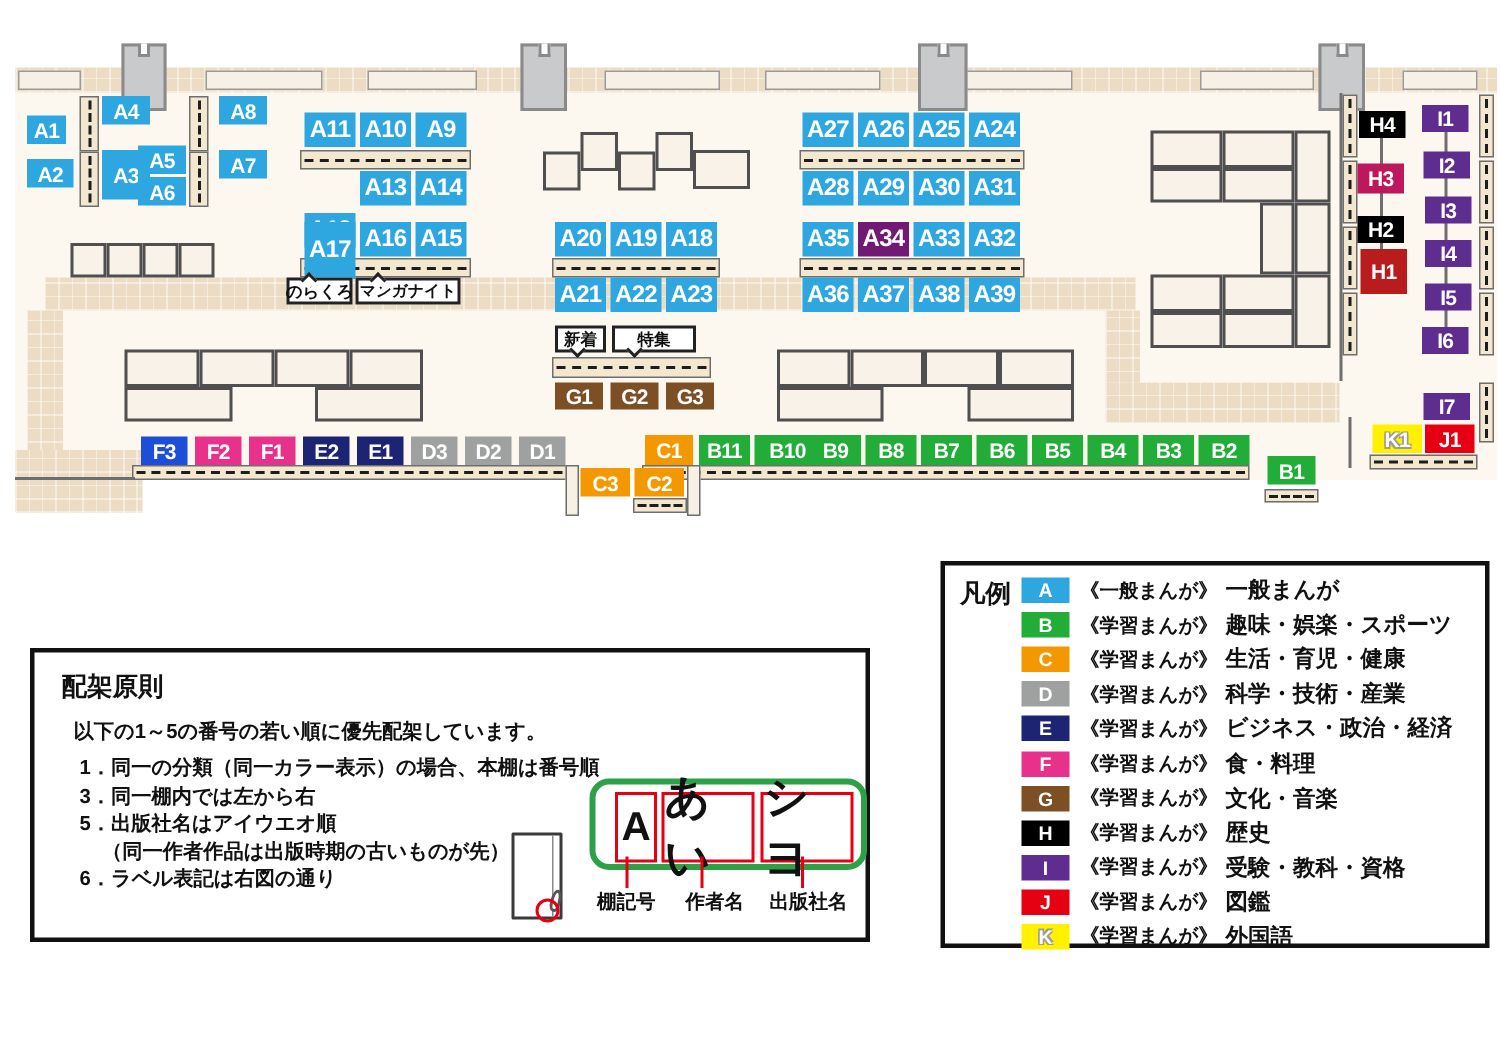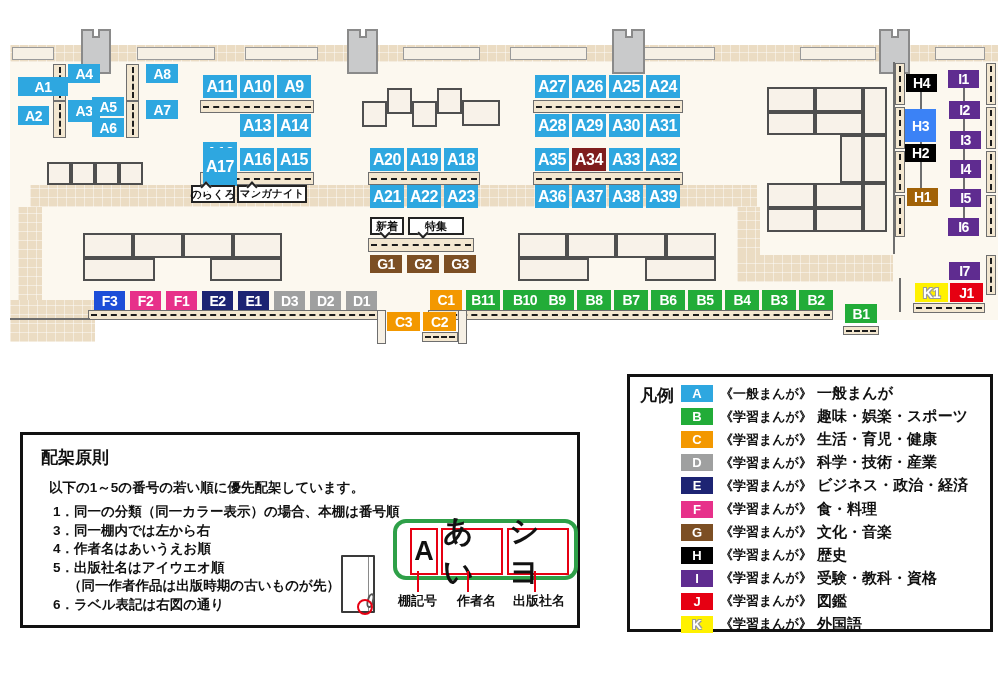--- a/index.html
+++ b/index.html
@@ -136,24 +136,24 @@
       <div class="vstrip" style="left: 986px; top: 151px; width: 10px; height: 42px;"></div>
       <div class="vstrip" style="left: 986px; top: 195px; width: 10px; height: 42px;"></div>
       <div class="vstrip" style="left: 986px; top: 255px; width: 10px; height: 40px;"></div>
       <div class="wallbit" style="left: 377px; top: 310px; width: 9px; height: 34px;"></div>
       <div class="wallbit" style="left: 458px; top: 310px; width: 9px; height: 34px;"></div>
       <div class="line" style="left: 893px; top: 62px; width: 2px; height: 192px;"></div>
       <div class="line" style="left: 899px; top: 278px; width: 2px; height: 34px;"></div>
       <div class="line" style="left: 920px; top: 82px; width: 2px; height: 106px;"></div>
       <div class="line" style="left: 963px; top: 78px; width: 2px; height: 150px;"></div>
       <div class="line" style="left: 10px; top: 318px; width: 80px; height: 2px;"></div>
-      <div class="slabel" style="background: rgb(46, 167, 224); font-size: 14px; left: 18px; top: 77px; width: 50px; height: 19px;">A1</div>
+      <div class="slabel" style="background: rgb(46, 167, 224); font-size: 14px; left: 18px; top: 77px; width: 26px; height: 19px;">A1</div>
       <div class="slabel" style="background: rgb(46, 167, 224); font-size: 14px; left: 18px; top: 106px; width: 31px; height: 19px;">A2</div>
       <div class="slabel" style="background: rgb(46, 167, 224); font-size: 14px; left: 68px; top: 64px; width: 32px; height: 19px;">A4</div>
-      <div class="slabel" style="background: rgb(46, 167, 224); font-size: 14px; left: 68px; top: 100px; width: 32px; height: 22px;">A3</div>
+      <div class="slabel" style="background: rgb(46, 167, 224); font-size: 14px; left: 68px; top: 100px; width: 32px; height: 33px;">A3</div>
       <div class="slabel" style="background: rgb(46, 167, 224); font-size: 14px; left: 92px; top: 97px; width: 32px; height: 19px;">A5</div>
       <div class="slabel" style="background: rgb(46, 167, 224); font-size: 14px; left: 92px; top: 118px; width: 32px; height: 19px;">A6</div>
       <div class="slabel" style="background: rgb(46, 167, 224); font-size: 14px; left: 146px; top: 64px; width: 32px; height: 19px;">A8</div>
       <div class="slabel" style="background: rgb(46, 167, 224); font-size: 14px; left: 146px; top: 100px; width: 32px; height: 19px;">A7</div>
       <div class="slabel" style="background: rgb(46, 167, 224); font-size: 16px; left: 203px; top: 75px; width: 34px; height: 23px;">A11</div>
       <div class="slabel" style="background: rgb(46, 167, 224); font-size: 16px; left: 240px; top: 75px; width: 34px; height: 23px;">A10</div>
       <div class="slabel" style="background: rgb(46, 167, 224); font-size: 16px; left: 277px; top: 75px; width: 34px; height: 23px;">A9</div>
       <div class="slabel" style="background: rgb(46, 167, 224); font-size: 16px; left: 203px; top: 114px; width: 34px; height: 23px; margin-top: 28px;">A12</div>
       <div class="slabel" style="background: rgb(46, 167, 224); font-size: 16px; left: 240px; top: 114px; width: 34px; height: 23px;">A13</div>
       <div class="slabel" style="background: rgb(46, 167, 224); font-size: 16px; left: 277px; top: 114px; width: 34px; height: 23px;">A14</div>
@@ -168,21 +168,21 @@
       <div class="slabel" style="background: rgb(46, 167, 224); font-size: 16px; left: 444px; top: 185px; width: 34px; height: 23px;">A23</div>
       <div class="slabel" style="background: rgb(46, 167, 224); font-size: 16px; left: 535px; top: 75px; width: 34px; height: 23px;">A27</div>
       <div class="slabel" style="background: rgb(46, 167, 224); font-size: 16px; left: 572px; top: 75px; width: 34px; height: 23px;">A26</div>
       <div class="slabel" style="background: rgb(46, 167, 224); font-size: 16px; left: 609px; top: 75px; width: 34px; height: 23px;">A25</div>
       <div class="slabel" style="background: rgb(46, 167, 224); font-size: 16px; left: 646px; top: 75px; width: 34px; height: 23px;">A24</div>
       <div class="slabel" style="background: rgb(46, 167, 224); font-size: 16px; left: 535px; top: 114px; width: 34px; height: 23px;">A28</div>
       <div class="slabel" style="background: rgb(46, 167, 224); font-size: 16px; left: 572px; top: 114px; width: 34px; height: 23px;">A29</div>
       <div class="slabel" style="background: rgb(46, 167, 224); font-size: 16px; left: 609px; top: 114px; width: 34px; height: 23px;">A30</div>
       <div class="slabel" style="background: rgb(46, 167, 224); font-size: 16px; left: 646px; top: 114px; width: 34px; height: 23px;">A31</div>
       <div class="slabel" style="background: rgb(46, 167, 224); font-size: 16px; left: 535px; top: 148px; width: 34px; height: 23px;">A35</div>
-      <div class="slabel" style="background: #7f1d1d; font-size: 16px; left: 572px; top: 148px; width: 34px; height: 23px;">A34</div>
+      <div class="slabel" style="background: #701a75; font-size: 16px; left: 572px; top: 148px; width: 34px; height: 23px;">A34</div>
       <div class="slabel" style="background: rgb(46, 167, 224); font-size: 16px; left: 609px; top: 148px; width: 34px; height: 23px;">A33</div>
       <div class="slabel" style="background: rgb(46, 167, 224); font-size: 16px; left: 646px; top: 148px; width: 34px; height: 23px;">A32</div>
       <div class="slabel" style="background: rgb(46, 167, 224); font-size: 16px; left: 535px; top: 185px; width: 34px; height: 23px;">A36</div>
       <div class="slabel" style="background: rgb(46, 167, 224); font-size: 16px; left: 572px; top: 185px; width: 34px; height: 23px;">A37</div>
       <div class="slabel" style="background: rgb(46, 167, 224); font-size: 16px; left: 609px; top: 185px; width: 34px; height: 23px;">A38</div>
       <div class="slabel" style="background: rgb(46, 167, 224); font-size: 16px; left: 646px; top: 185px; width: 34px; height: 23px;">A39</div>
       <div class="slabel" style="background: rgb(124, 79, 36); font-size: 14px; left: 370px; top: 255px; width: 32px; height: 18px;">G1</div>
       <div class="slabel" style="background: rgb(124, 79, 36); font-size: 14px; left: 407px; top: 255px; width: 32px; height: 18px;">G2</div>
       <div class="slabel" style="background: rgb(124, 79, 36); font-size: 14px; left: 444px; top: 255px; width: 32px; height: 18px;">G3</div>
       <div class="slabel" style="background: #1d4ed8; font-size: 14px; left: 94px; top: 291px; width: 31px; height: 19px;">F3</div>
@@ -201,23 +201,23 @@
       <div class="slabel" style="background: rgb(34, 172, 56); font-size: 14px; left: 614px; top: 290px; width: 34px; height: 20px;">B7</div>
       <div class="slabel" style="background: rgb(34, 172, 56); font-size: 14px; left: 651px; top: 290px; width: 34px; height: 20px;">B6</div>
       <div class="slabel" style="background: rgb(34, 172, 56); font-size: 14px; left: 688px; top: 290px; width: 34px; height: 20px;">B5</div>
       <div class="slabel" style="background: rgb(34, 172, 56); font-size: 14px; left: 725px; top: 290px; width: 34px; height: 20px;">B4</div>
       <div class="slabel" style="background: rgb(34, 172, 56); font-size: 14px; left: 762px; top: 290px; width: 34px; height: 20px;">B3</div>
       <div class="slabel" style="background: rgb(34, 172, 56); font-size: 14px; left: 799px; top: 290px; width: 34px; height: 20px;">B2</div>
       <div class="slabel" style="background: rgb(243, 152, 0); font-size: 14px; left: 387px; top: 312px; width: 33px; height: 19px;">C3</div>
       <div class="slabel" style="background: rgb(243, 152, 0); font-size: 14px; left: 423px; top: 312px; width: 33px; height: 19px;">C2</div>
       <div class="slabel" style="background: rgb(34, 172, 56); font-size: 14px; left: 845px; top: 304px; width: 32px; height: 19px;">B1</div>
       <div class="slabel" style="background: rgb(0, 0, 0); font-size: 14px; left: 906px; top: 74px; width: 31px; height: 18px;">H4</div>
-      <div class="slabel" style="background: #3b82f6; font-size: 14px; left: 905px; top: 109px; width: 31px; height: 33px;">H3</div>
+      <div class="slabel" style="background: #be185d; font-size: 14px; left: 905px; top: 109px; width: 31px; height: 20px;">H3</div>
       <div class="slabel" style="background: rgb(0, 0, 0); font-size: 14px; left: 905px; top: 144px; width: 31px; height: 18px;">H2</div>
-      <div class="slabel" style="background: #a16207; font-size: 14px; left: 907px; top: 188px; width: 31px; height: 18px;">H1</div>
+      <div class="slabel" style="background: #b91c1c; font-size: 14px; left: 907px; top: 166px; width: 31px; height: 30px;">H1</div>
       <div class="slabel" style="background: rgb(95, 44, 144); font-size: 14px; left: 948px; top: 70px; width: 31px; height: 18px;">I1</div>
       <div class="slabel" style="background: rgb(95, 44, 144); font-size: 14px; left: 949px; top: 101px; width: 31px; height: 18px;">I2</div>
       <div class="slabel" style="background: rgb(95, 44, 144); font-size: 14px; left: 950px; top: 131px; width: 31px; height: 18px;">I3</div>
       <div class="slabel" style="background: rgb(95, 44, 144); font-size: 14px; left: 950px; top: 160px; width: 31px; height: 18px;">I4</div>
       <div class="slabel" style="background: rgb(95, 44, 144); font-size: 14px; left: 950px; top: 189px; width: 31px; height: 18px;">I5</div>
       <div class="slabel" style="background: rgb(95, 44, 144); font-size: 14px; left: 948px; top: 218px; width: 31px; height: 18px;">I6</div>
       <div class="slabel" style="background: rgb(95, 44, 144); font-size: 14px; left: 949px; top: 262px; width: 31px; height: 18px;">I7</div>
       <div class="slabel outlined" style="background: rgb(255, 241, 0); font-size: 14px; left: 915px; top: 283px; width: 33px; height: 19px;">K1</div>
       <div class="slabel" style="background: rgb(230, 0, 18); font-size: 14px; left: 950px; top: 283px; width: 33px; height: 19px;">J1</div>
       <div class="sign tail-up" style="left: 191px; top: 185px; width: 44px; height: 18px;">のらくろ</div>
@@ -225,21 +225,20 @@
       <div class="sign tail-down" style="left: 370px; top: 217px; width: 34px; height: 18px;">新着</div>
       <div class="sign tail-down" style="left: 408px; top: 217px; width: 56px; height: 18px;">特集</div>
     </div>
 
   <div class="panel" id="principles" style="left:20px;top:432px;width:560px;height:196px;">
     <div class="p-title">配架原則</div>
     <div class="p-intro">以下の1～5の番号の若い順に優先配架しています。</div>
     <div id="rules">
         <div class="">1．同一の分類（同一カラー表示）の場合、本棚は番号順</div>
         <div class="">3．同一棚内では左から右</div>
-        <div class="">4．作者名はあいうえお順</div>
         <div class="">5．出版社名はアイウエオ順</div>
         <div class="indent">（同一作者作品は出版時期の古いものが先）</div>
         <div class="">6．ラベル表記は右図の通り</div>
       </div>
 
     <div class="book"></div>
     <div class="book-tag"></div>
     <div class="red-ring"></div>
 
     <div class="diagram-green">

